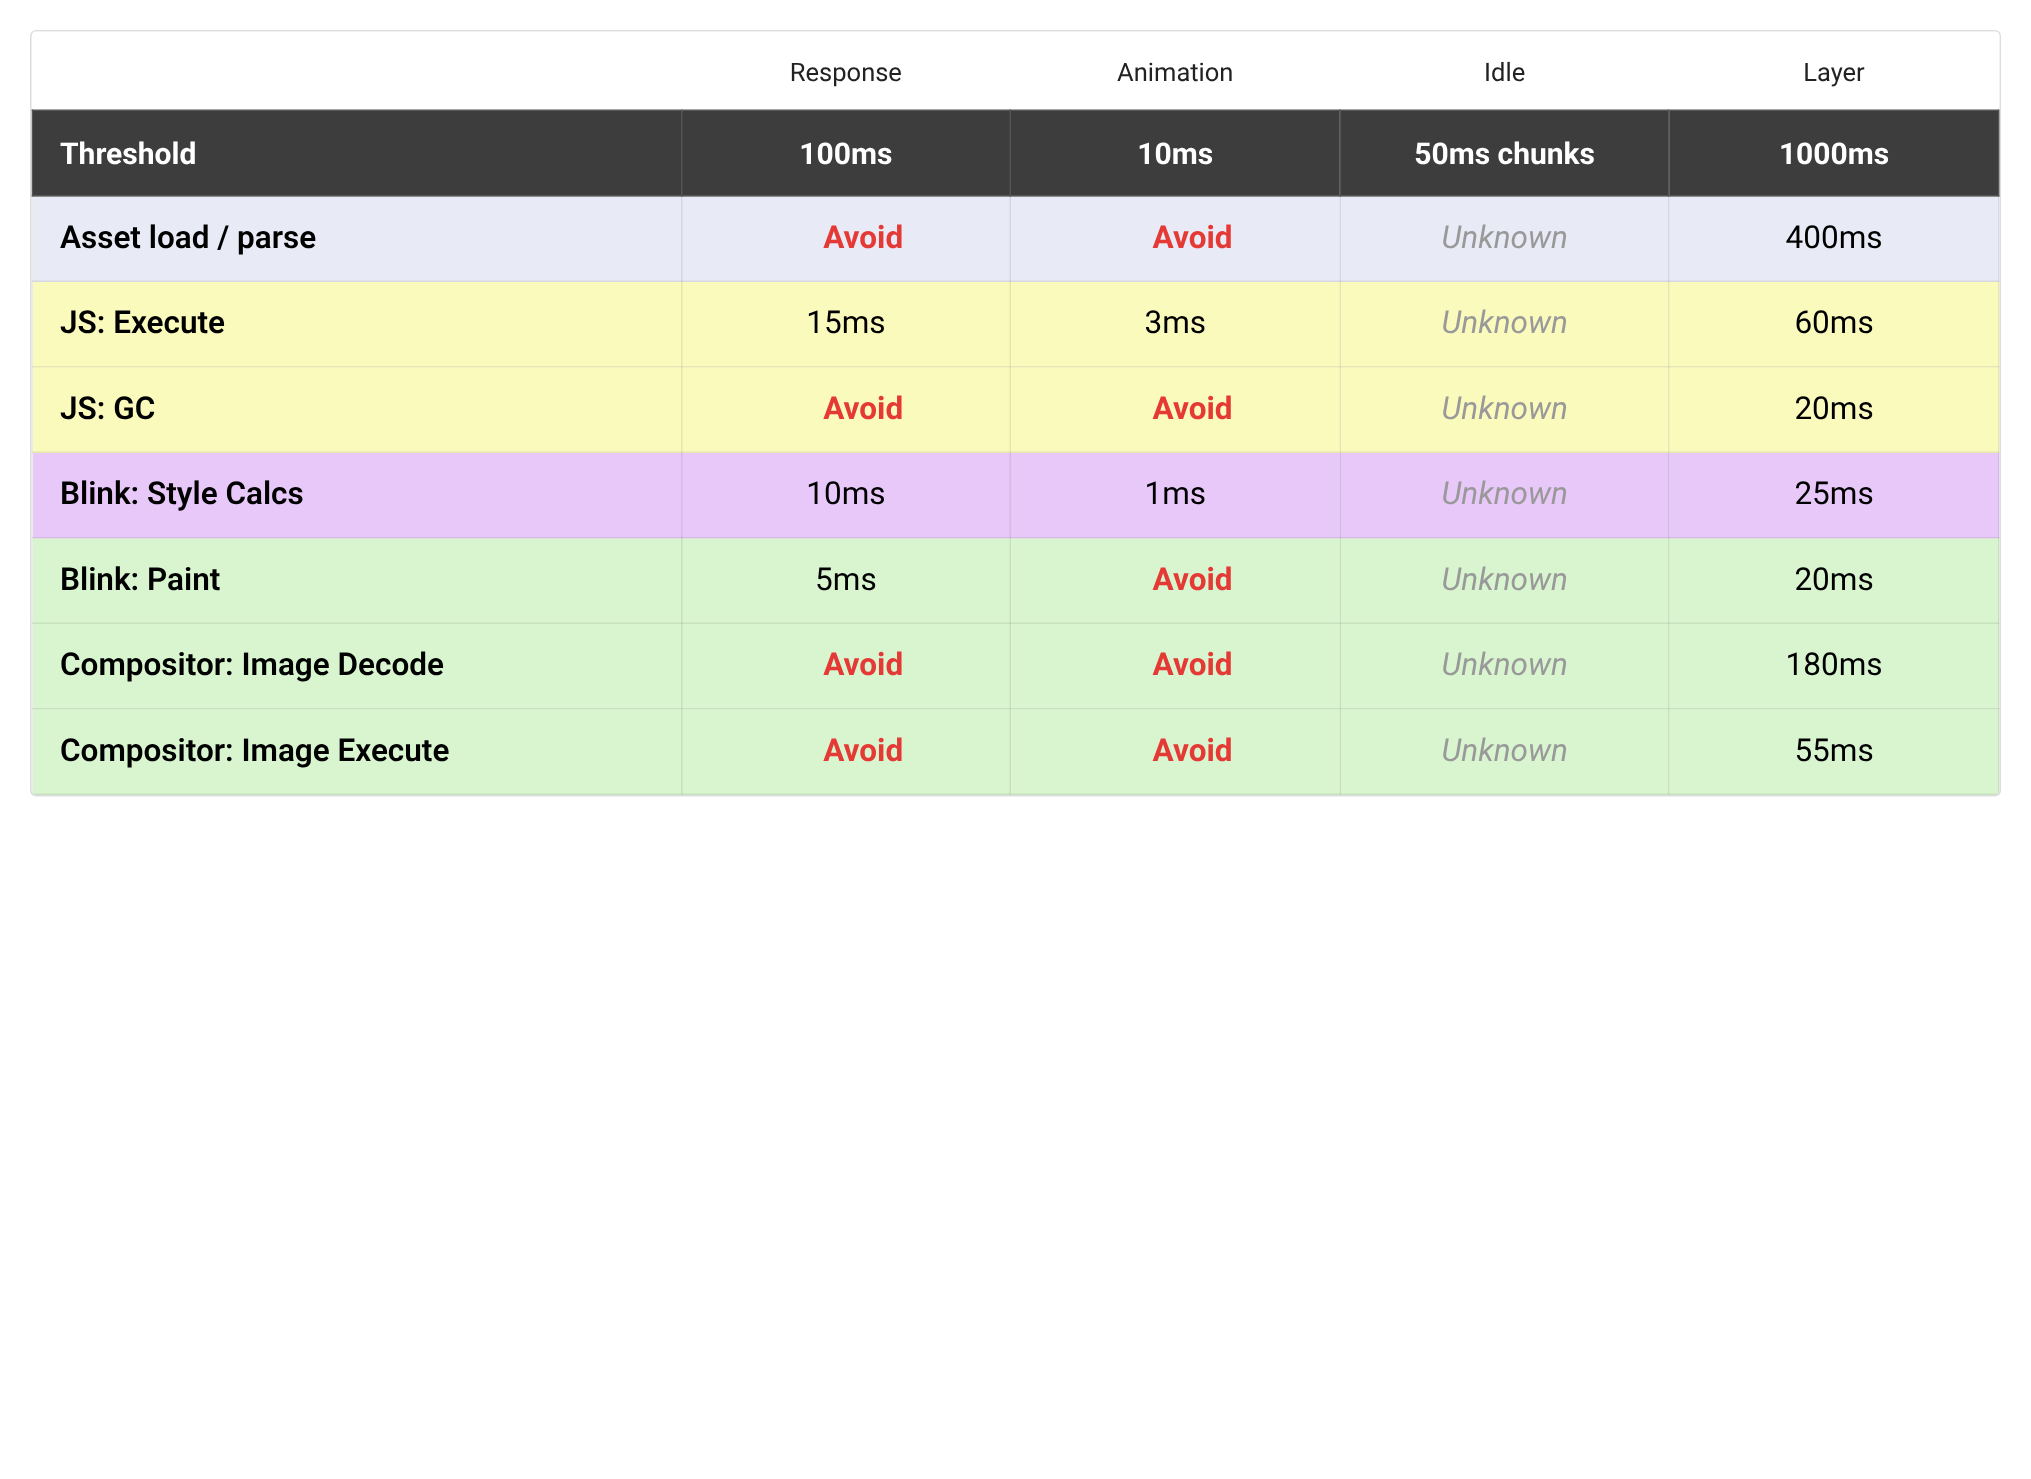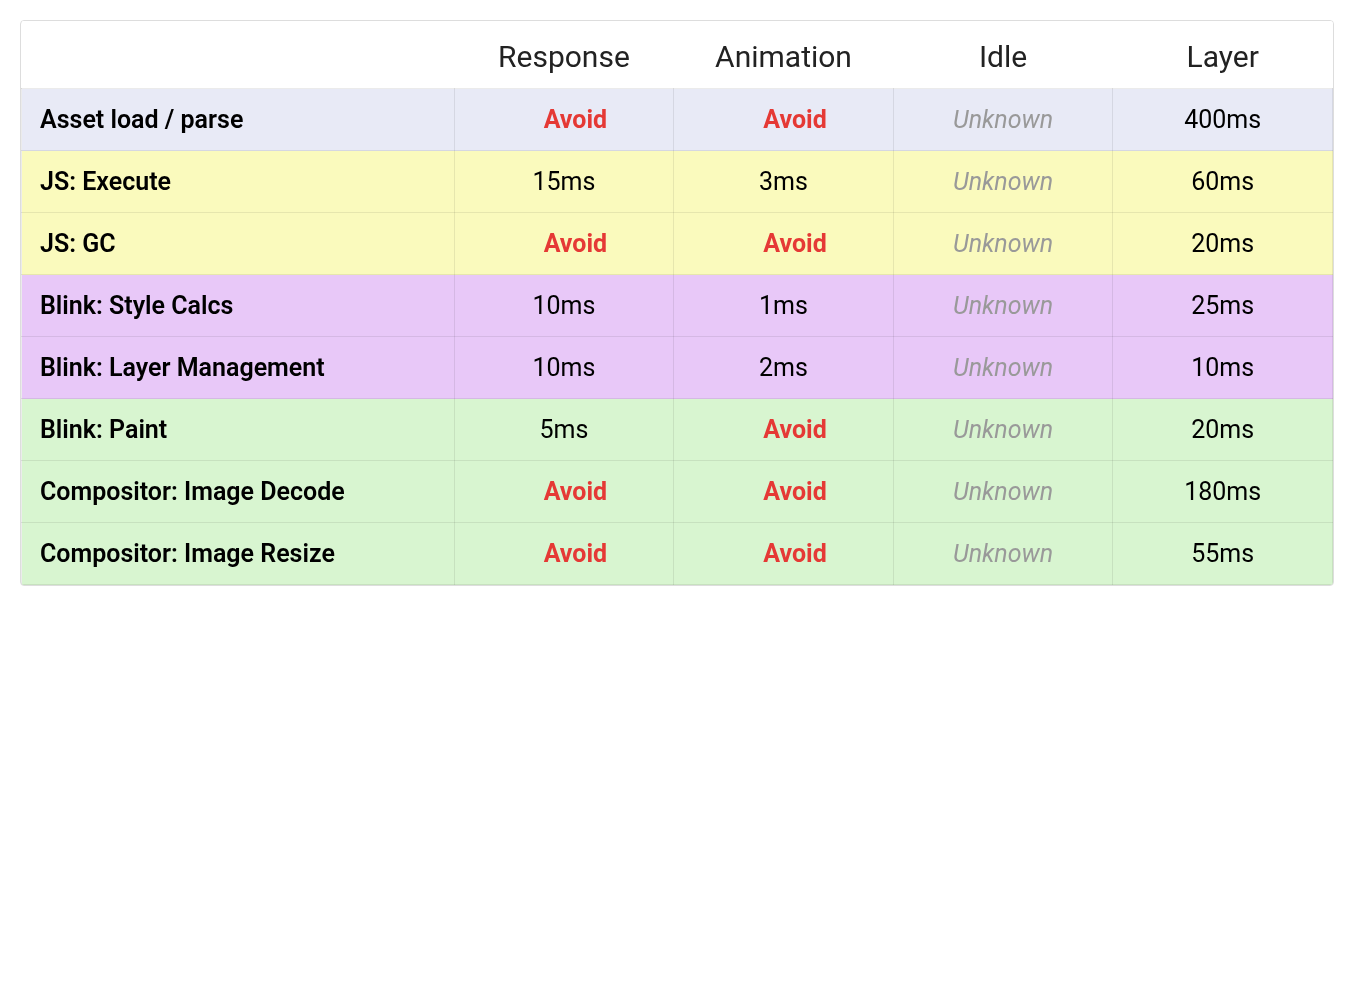--- a/index.html
+++ b/index.html
@@ -25,21 +25,21 @@
     }
     col.col-threshold { width: 33%; }
     col.col-response  { width: 16.75%; }
     col.col-animation { width: 16.75%; }
     col.col-idle      { width: 16.75%; }
     col.col-load      { width: 16.75%; }
 
     
     thead tr.col-header th {
       background: #fff;
-      font-size: 30px;
+      font-size: 17px;
       font-weight: 400;
       color: #222;
       text-align: center;
       padding: 18px 10px 14px;
       border: none;
     }
     thead tr.col-header th.th-threshold {
       text-align: left;
     }
 
@@ -54,21 +54,21 @@
       border: 1px solid #555;
     }
     tr.row-threshold td.td-label {
       text-align: left;
       padding-left: 18px;
     }
 
     
     tbody tr td {
       padding: 16px 10px;
-      font-size: 25px;
+      font-size: 21px;
       text-align: center;
       border: 1px solid rgba(0,0,0,0.08);
     }
     tbody tr td.td-label {
       text-align: left;
       font-weight: 600;
       padding-left: 18px;
     }
 
     
@@ -104,20 +104,27 @@
       <col class="col-load">
     </colgroup>
     <thead>
       <tr class="col-header">
         <th class="th-threshold"></th>
         <th>Response</th>
         <th>Animation</th>
         <th>Idle</th>
         <th>Layer</th>
       </tr>
+      <tr class="row-threshold">
+        <td class="td-label">Threshold</td>
+        <td>100ms</td>
+        <td>10ms</td>
+        <td>50ms chunks</td>
+        <td>1000ms</td>
+      </tr>
     </thead>
     <tbody id="table-body">
     <tr class="row-blue">
           <td class="td-label">Asset load / parse</td>
           <td><span class="avoid">Avoid</span></td>
           <td><span class="avoid">Avoid</span></td>
           <td><span class="unknown">Unknown</span></td>
           <td>400ms</td>
         </tr>
         <tr class="row-yellow">
@@ -134,43 +141,36 @@
           <td><span class="unknown">Unknown</span></td>
           <td>20ms</td>
         </tr>
         <tr class="row-purple">
           <td class="td-label">Blink: Style Calcs</td>
           <td>10ms</td>
           <td>1ms</td>
           <td><span class="unknown">Unknown</span></td>
           <td>25ms</td>
         </tr>
-        <tr class="row-purple">
-          <td class="td-label">Blink: Layer Management</td>
-          <td>10ms</td>
-          <td>2ms</td>
-          <td><span class="unknown">Unknown</span></td>
-          <td>10ms</td>
-        </tr>
         <tr class="row-green">
           <td class="td-label">Blink: Paint</td>
           <td>5ms</td>
           <td><span class="avoid">Avoid</span></td>
           <td><span class="unknown">Unknown</span></td>
           <td>20ms</td>
         </tr>
         <tr class="row-green">
           <td class="td-label">Compositor: Image Decode</td>
           <td><span class="avoid">Avoid</span></td>
           <td><span class="avoid">Avoid</span></td>
           <td><span class="unknown">Unknown</span></td>
           <td>180ms</td>
         </tr>
         <tr class="row-green">
-          <td class="td-label">Compositor: Image Resize</td>
+          <td class="td-label">Compositor: Image Execute</td>
           <td><span class="avoid">Avoid</span></td>
           <td><span class="avoid">Avoid</span></td>
           <td><span class="unknown">Unknown</span></td>
           <td>55ms</td>
         </tr>
       </tbody>
   </table>
 </div>
 
 </body></html>

